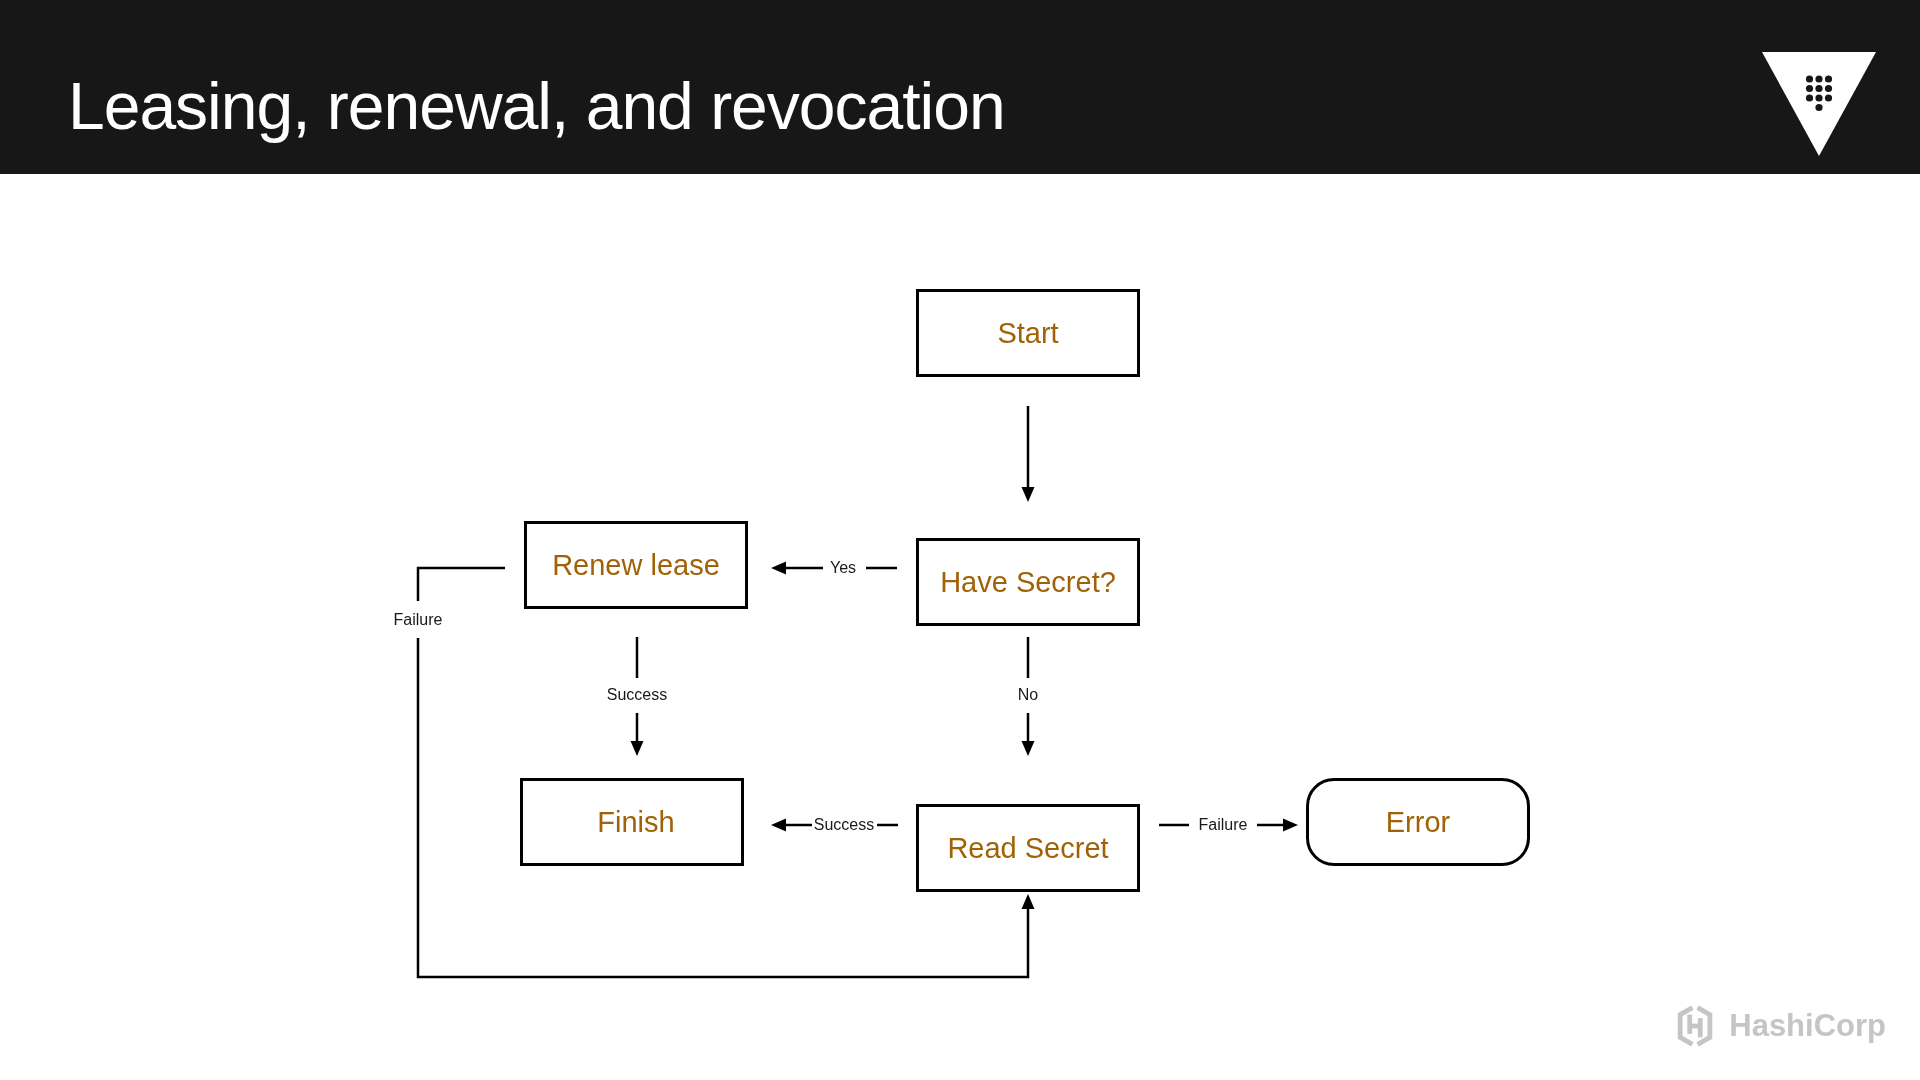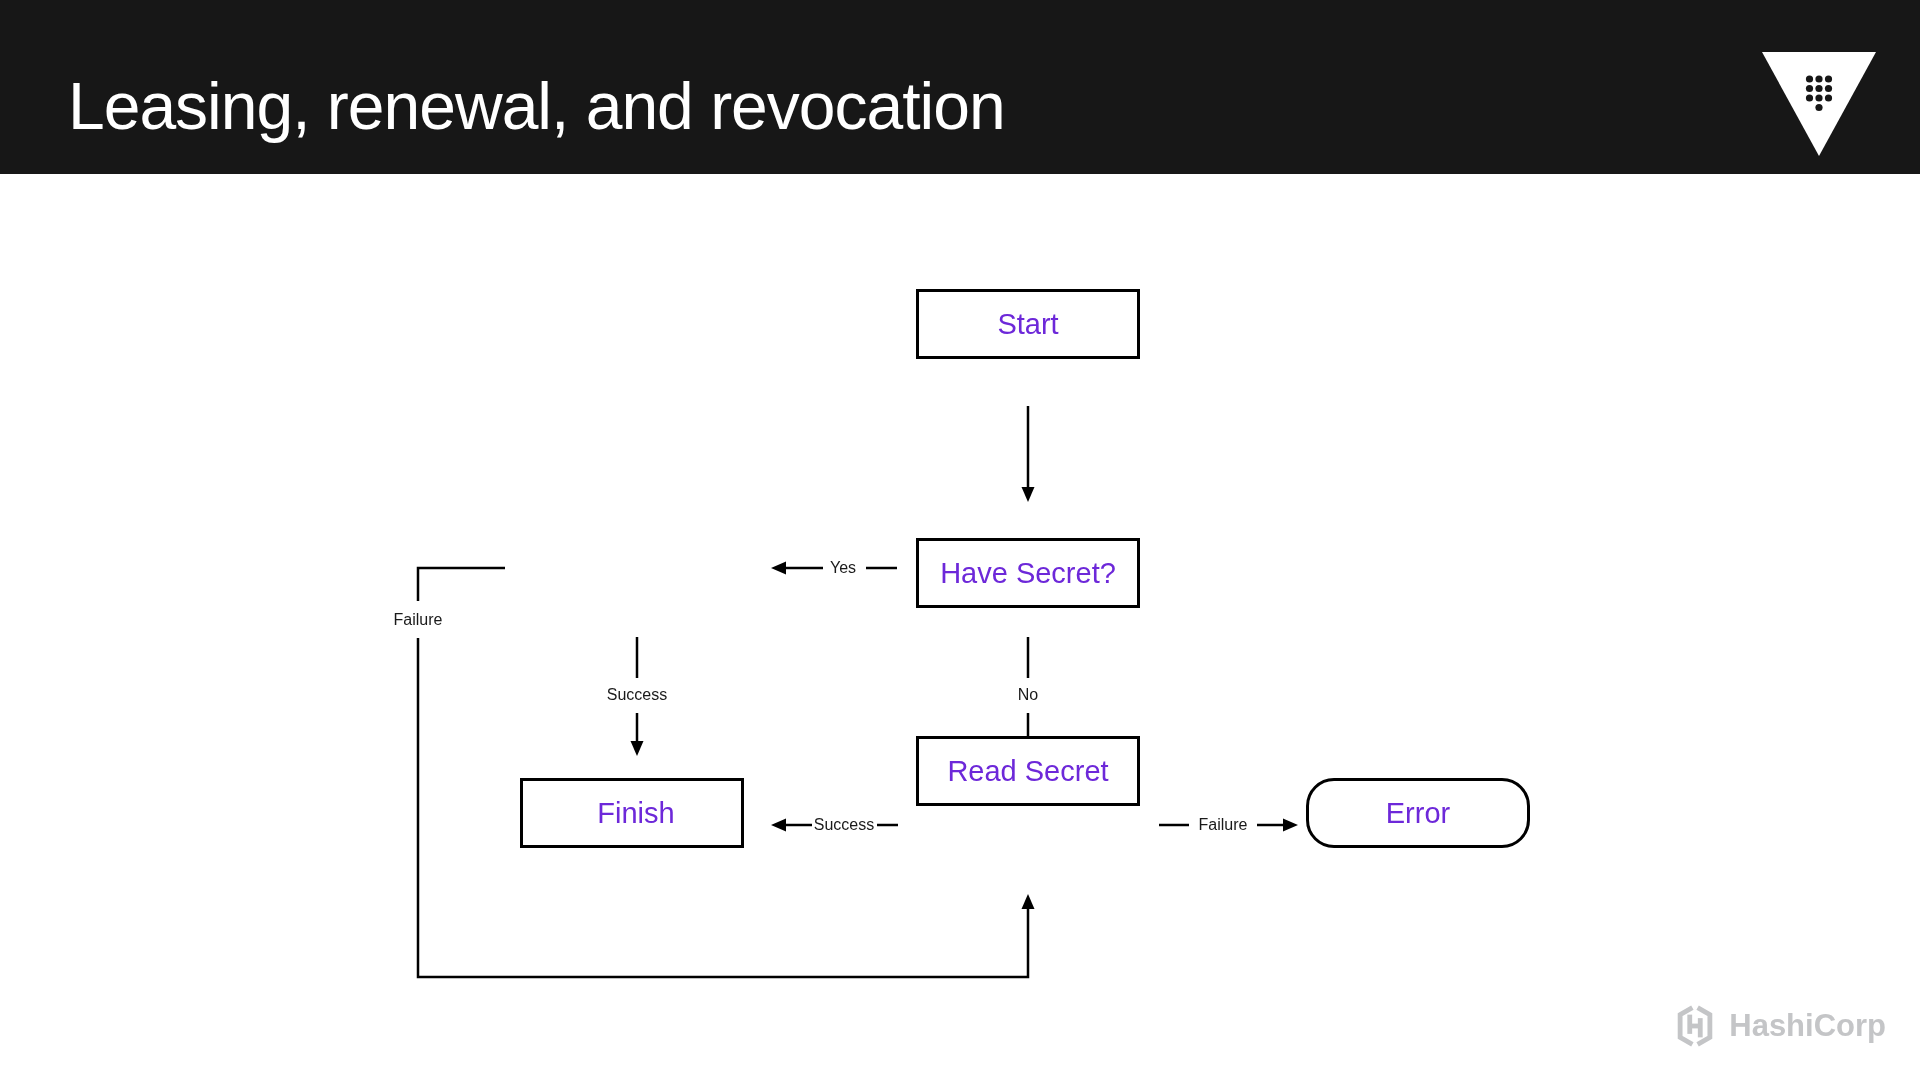--- a/index.html
+++ b/index.html
@@ -44,35 +44,35 @@
   .connectors {
     position: absolute;
     left: 0; top: 0;
     width: 1920px;
     height: 1080px;
     pointer-events: none;
   }
   .node {
     position: absolute;
     width: 224px;
-    height: 70px;
+    height: 88px;
     background: #ffffff;
     border: 3px solid #000000;
     display: flex;
     align-items: center;
     justify-content: center;
     font-size: 29px;
-    color: #6d28d9;
+    color: #a16207;
     white-space: nowrap;
   }
   .n-start       { left: 916px;  top: 289px; }
   .n-renew-lease { left: 524px;  top: 521px; }
   .n-have-secret { left: 916px;  top: 538px; }
   .n-finish      { left: 520px;  top: 778px; padding-left: 8px; }
-  .n-read-secret { left: 916px;  top: 736px; }
+  .n-read-secret { left: 916px;  top: 804px; }
   .n-error       { left: 1306px; top: 778px; border-radius: 28px; }
 
   .elabel {
     position: absolute;
     transform: translate(-50%, -50%);
     font-size: 16px;
     color: #1a1a1a;
     white-space: nowrap;
   }
   .el-yes          { left: 843px;  top: 568px; }
@@ -163,20 +163,21 @@
       </g>
 
       <g>
         <polyline points="505,568 418,568 418,601"></polyline>
         <polyline points="418,638 418,977 1028,977 1028,909"></polyline>
         <polygon points="1021.5,909 1034.5,909 1028,894" fill="#000000" stroke="none"></polygon>
       </g>
     </svg>
 
     <div class="node n-start">Start</div>
+    <div class="node n-renew-lease">Renew lease</div>
     <div class="node n-have-secret">Have Secret?</div>
     <div class="node n-finish">Finish</div>
     <div class="node n-read-secret">Read Secret</div>
     <div class="node n-error">Error</div>
 
     <span class="elabel el-yes">Yes</span>
     <span class="elabel el-no">No</span>
     <span class="elabel el-success-renew">Success</span>
     <span class="elabel el-success-read">Success</span>
     <span class="elabel el-failure-read">Failure</span>

